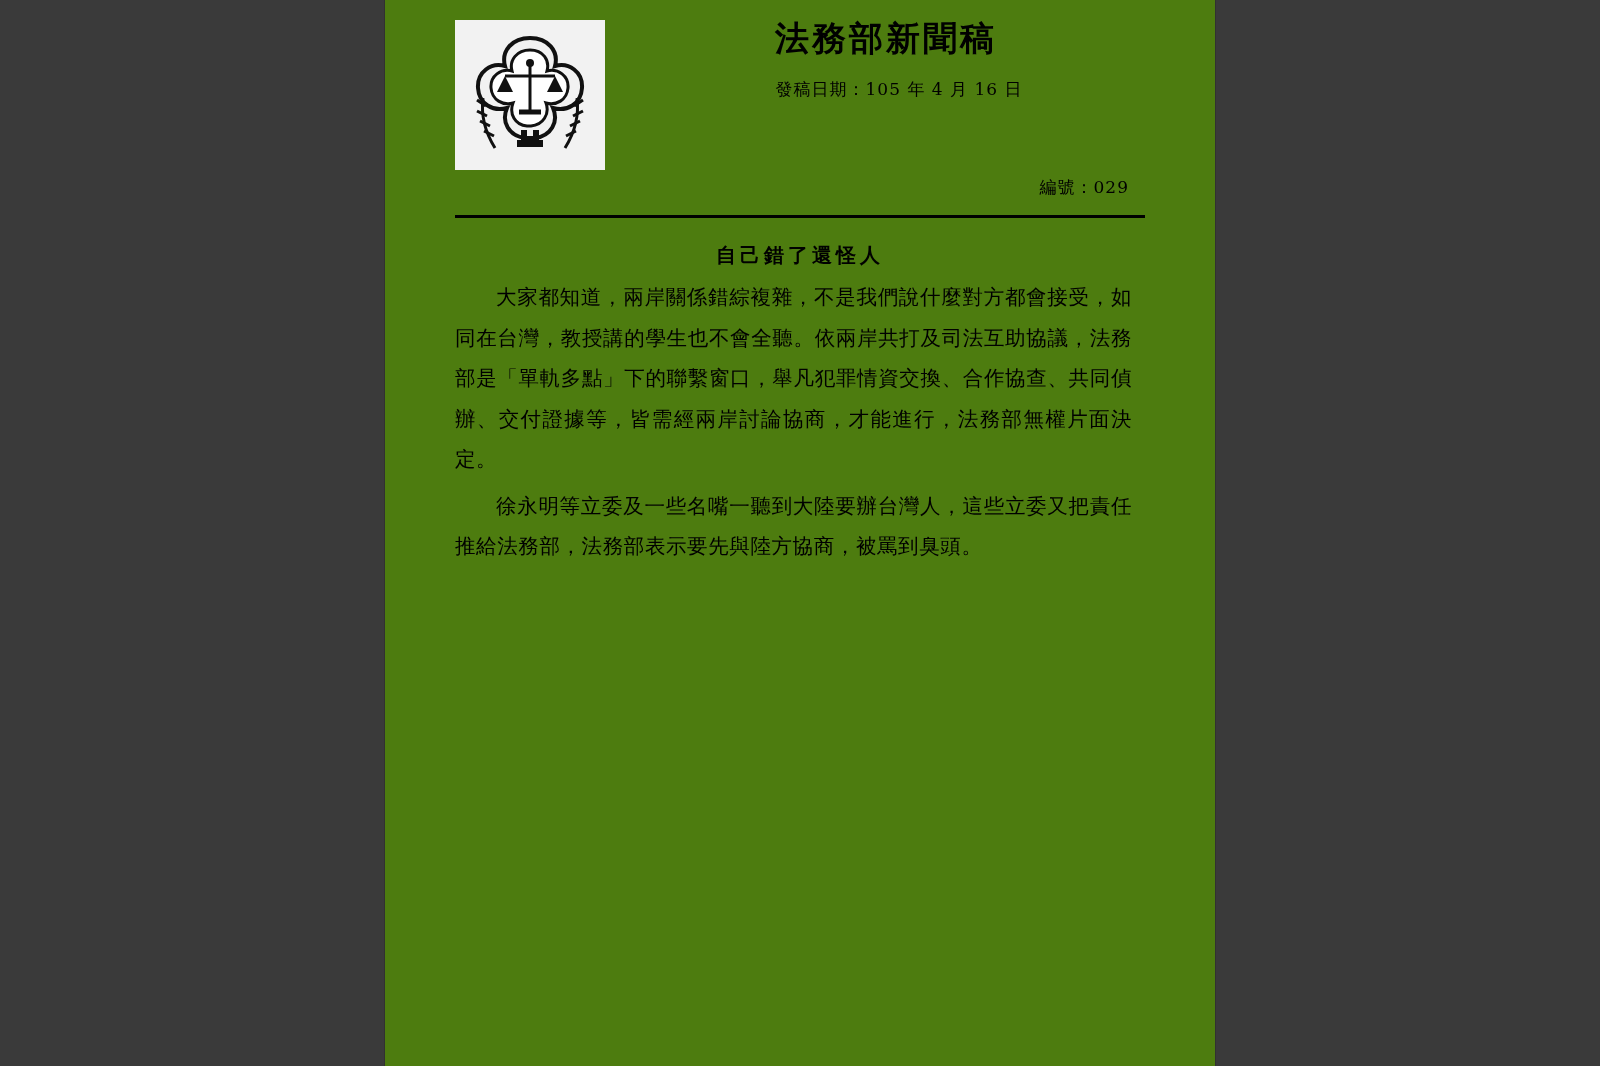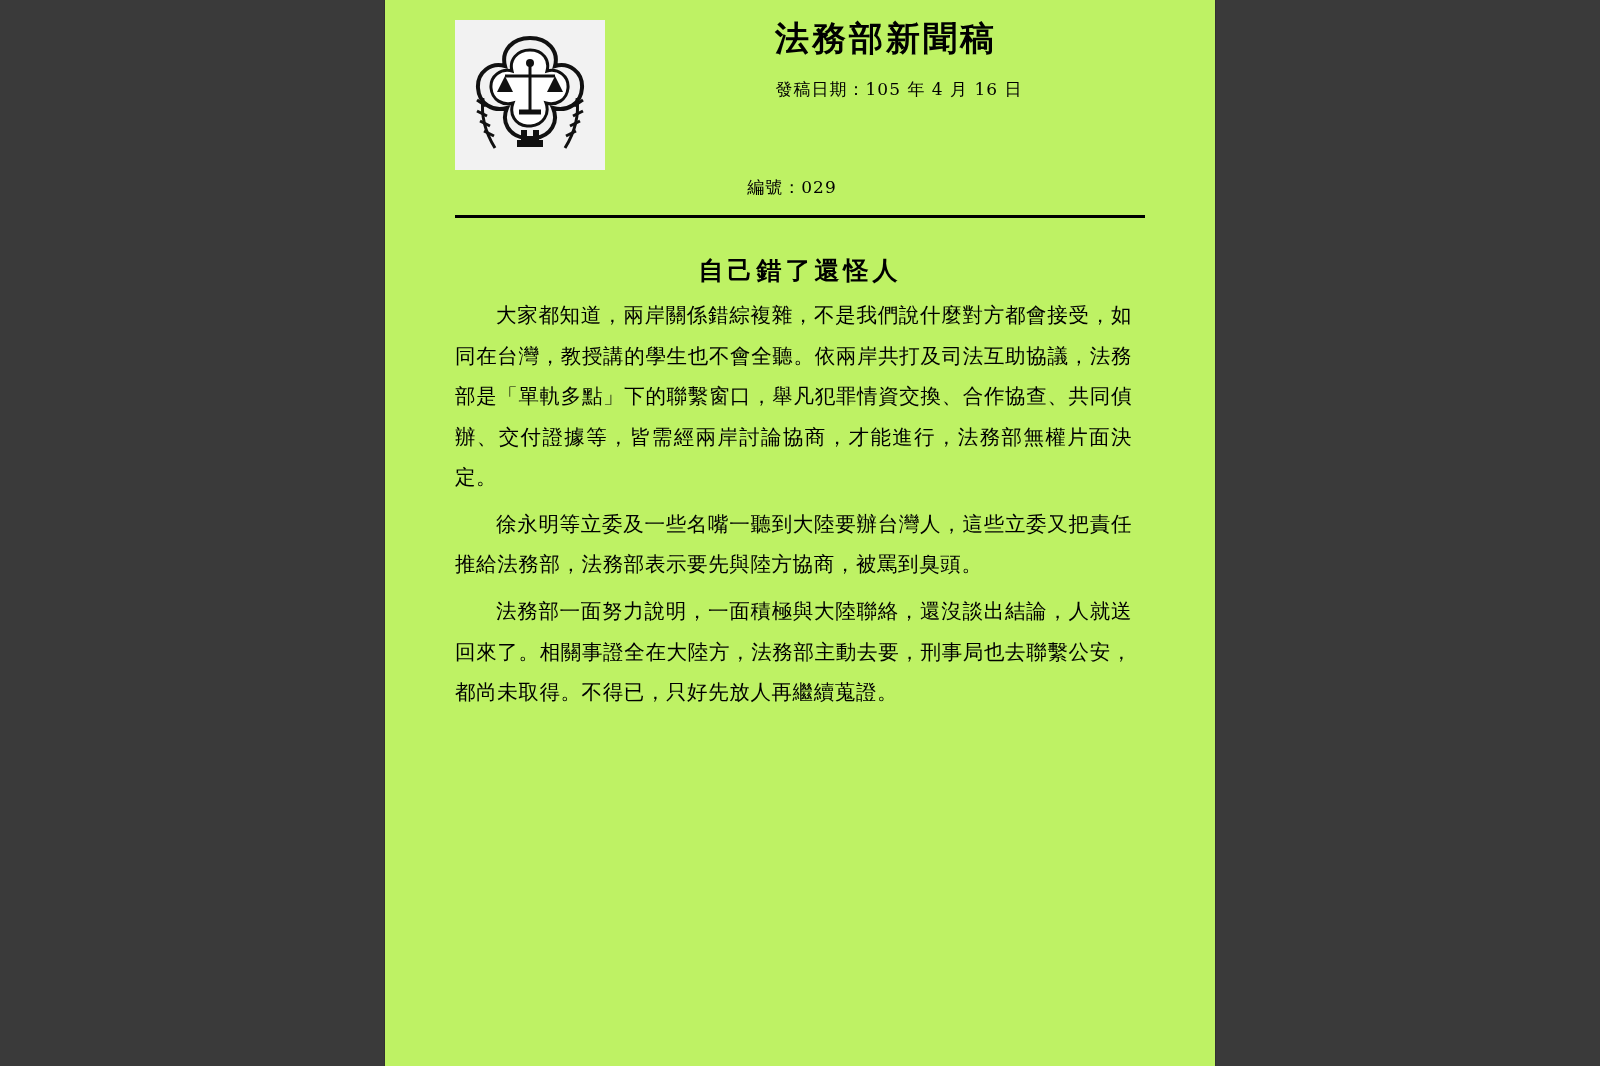--- a/index.html
+++ b/index.html
@@ -18,21 +18,21 @@
     width: 1600px;
     height: 1066px;
     background: #3a3a3a;
     display: flex;
     justify-content: center;
   }
   .page {
     position: relative;
     width: 830px;
     height: 1066px;
-    background: #bef264;
+    background: #4d7c0f;
     box-shadow: 0 0 0 1px rgba(0,0,0,0.15);
     overflow: hidden;
     padding: 0;
   }
   .page-inner {
     position: relative;
     padding: 14px 70px 0 70px;
     height: 100%;
     box-sizing: border-box;
   }
@@ -70,41 +70,41 @@
     text-align: center;
     padding-left: 26px;
   }
   .meta-line {
     font-size: 17px;
     line-height: 1.72;
     letter-spacing: 1px;
     white-space: nowrap;
   }
   .serial-row {
-    text-align: center;
+    text-align: right;
     font-size: 17px;
     letter-spacing: 1px;
     margin-top: 6px;
     padding-right: 16px;
   }
 
   .rule {
     margin: 16px 0 0 0;
     border: none;
     border-top: 3px solid #000;
     height: 0;
   }
 
   
   .article-title {
     text-align: center;
-    font-size: 25px;
+    font-size: 20px;
     font-weight: bold;
     letter-spacing: 4px;
-    margin: 36px 0 8px 0;
+    margin: 24px 0 8px 0;
   }
   .para {
     font-size: 20.5px;
     line-height: 1.98;
     letter-spacing: 0.6px;
     text-indent: 2em;
     margin: 6px 13px 0 0;
     text-align: justify;
     text-justify: inter-ideograph;
     word-break: break-all;
@@ -180,17 +180,16 @@
       </div>
 
       <div class="serial-row">編號：029</div>
 
       <hr class="rule">
 
       <div class="article-title">自己錯了還怪人</div>
 
       <p class="para">大家都知道，兩岸關係錯綜複雜，不是我們說什麼對方都會接受，如同在台灣，教授講的學生也不會全聽。依兩岸共打及司法互助協議，法務部是「單軌多點」下的聯繫窗口，舉凡犯罪情資交換、合作協查、共同偵辦、交付證據等，皆需經兩岸討論協商，才能進行，法務部無權片面決定。</p>
       <p class="para">徐永明等立委及一些名嘴一聽到大陸要辦台灣人，這些立委又把責任推給法務部，法務部表示要先與陸方協商，被罵到臭頭。</p>
-      <p class="para">法務部一面努力說明，一面積極與大陸聯絡，還沒談出結論，人就送回來了。相關事證全在大陸方，法務部主動去要，刑事局也去聯繫公安，都尚未取得。不得已，只好先放人再繼續蒐證。</p>
 
     </div>
   </div>
 </div>
 
 </body></html>

